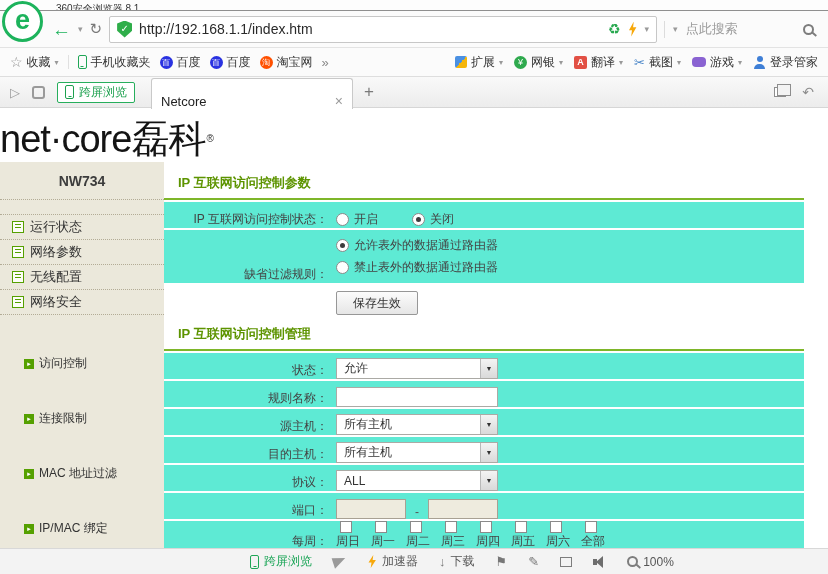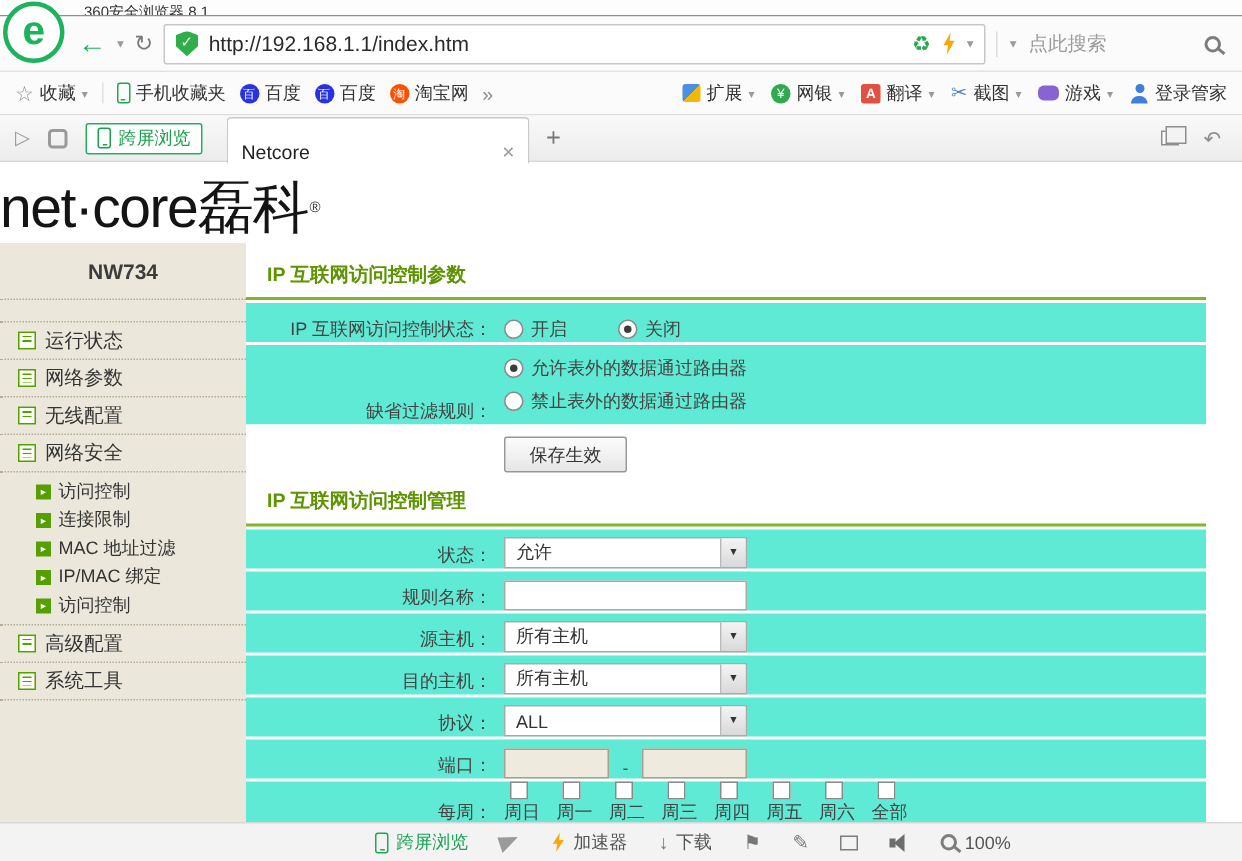--- a/index.html
+++ b/index.html
@@ -75,21 +75,21 @@
 .reg{font-size:10px;color:#333;position:relative;top:-14px;left:1px;}
 .content{display:flex;height:412px;}
 .sidebar{width:164px;background:#ebe8db;flex-shrink:0;}
 .model{height:38px;display:flex;align-items:center;justify-content:center;font-size:14px;font-weight:bold;color:#3c3c3c;border-bottom:1px dotted #b3ac96;}
 .menu-gap{height:15px;border-bottom:1px dotted #b3ac96;}
 .menu-item{height:25px;display:flex;align-items:center;gap:6px;padding-left:12px;font-size:13px;color:#333;border-bottom:1px dotted #b3ac96;cursor:pointer;}
 .grid-icon{width:12px;height:12px;border:1px solid #55a000;background:#fdfdf8;position:relative;flex-shrink:0;}
 .grid-icon::before{content:"";position:absolute;left:2px;right:2px;top:2px;bottom:2px;
   background:repeating-linear-gradient(to bottom,#55a000 0 1px,transparent 1px 3px);}
 .submenu{border-bottom:1px dotted #b3ac96;padding:3px 0;}
-.sub-item{height:19px;display:flex;align-items:center;gap:5px;padding-left:24px;font-size:12px;color:#333;cursor:pointer;}
+.sub-item{height:19px;display:flex;align-items:center;gap:5px;padding-left:24px;font-size:12px;color:#333;cursor:pointer;margin-top:36px;}
 .sub-icon{width:10px;height:10px;background:#55a000;color:#fff;font-size:7px;display:flex;align-items:center;justify-content:center;flex-shrink:0;}
 
 .main{flex:1;padding-right:24px;overflow:hidden;}
 .sec{padding-top:12px;}
 .sec-title{color:#5d9400;font-weight:bold;font-size:13px;padding-left:14px;margin-bottom:6px;}
 .sec-line{height:2px;background:#7eb629;}
 .f-row{display:flex;align-items:flex-end;background:#5eead4;margin-top:2px;min-height:26px;font-size:12px;color:#444;}
 .f-label{width:172px;text-align:right;padding-right:8px;flex-shrink:0;}
 .opt{display:flex;align-items:center;margin-right:34px;}
 .radio{width:13px;height:13px;border-radius:50%;border:1px solid #8a8a8a;background:#fff;position:relative;margin-right:5px;flex-shrink:0;}

